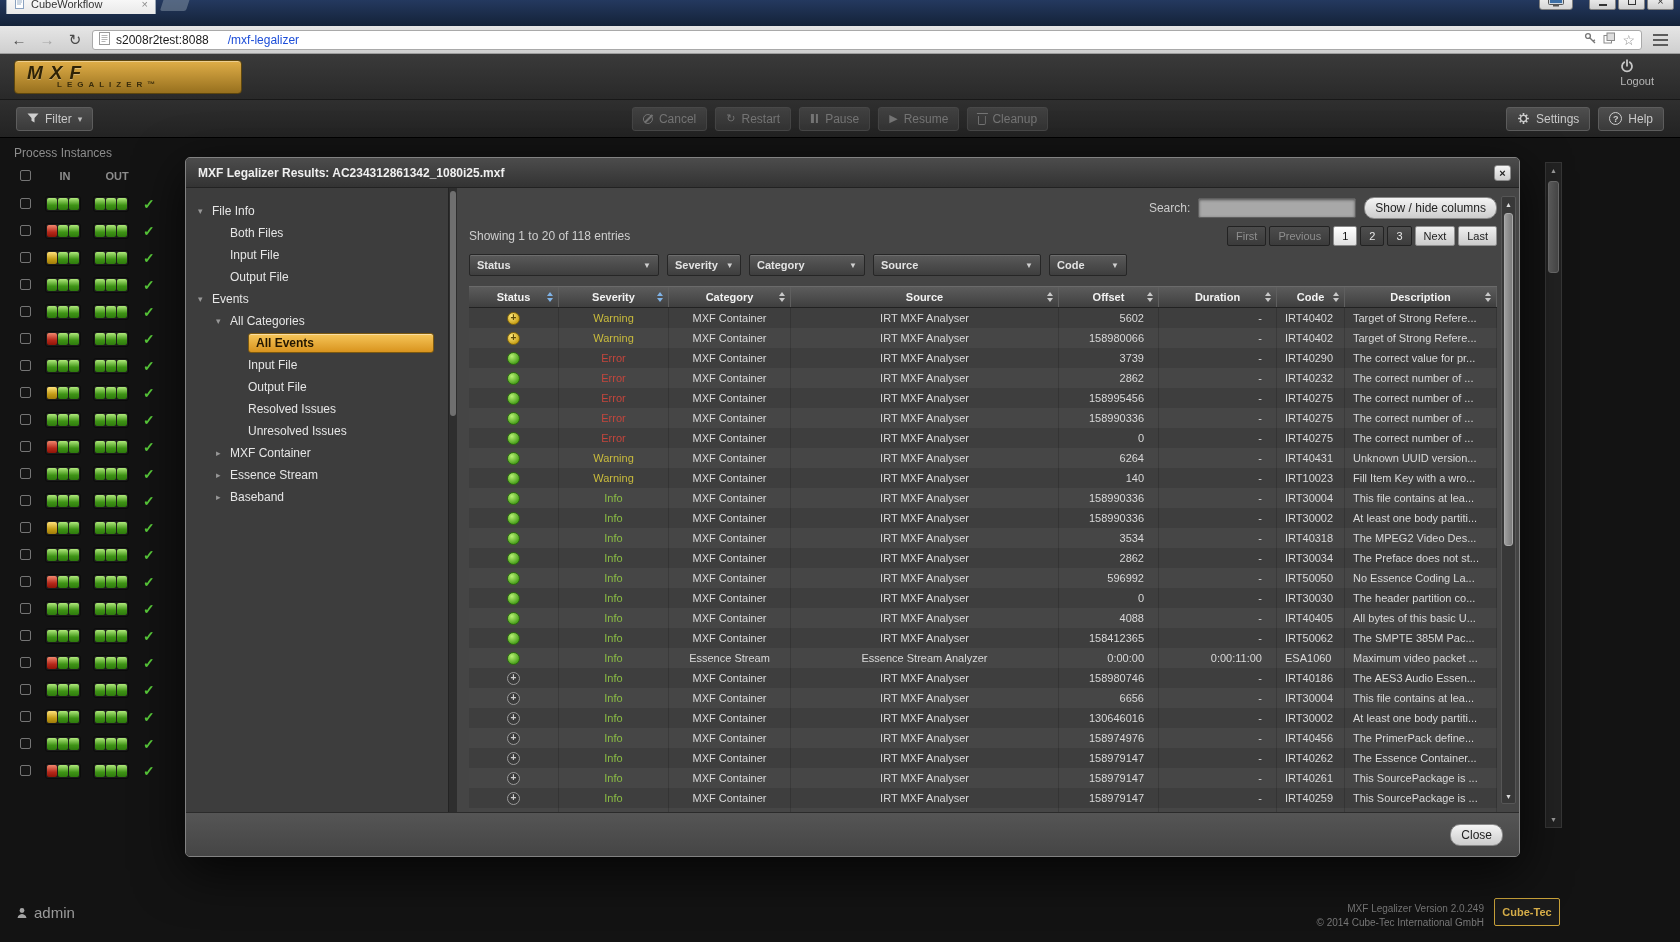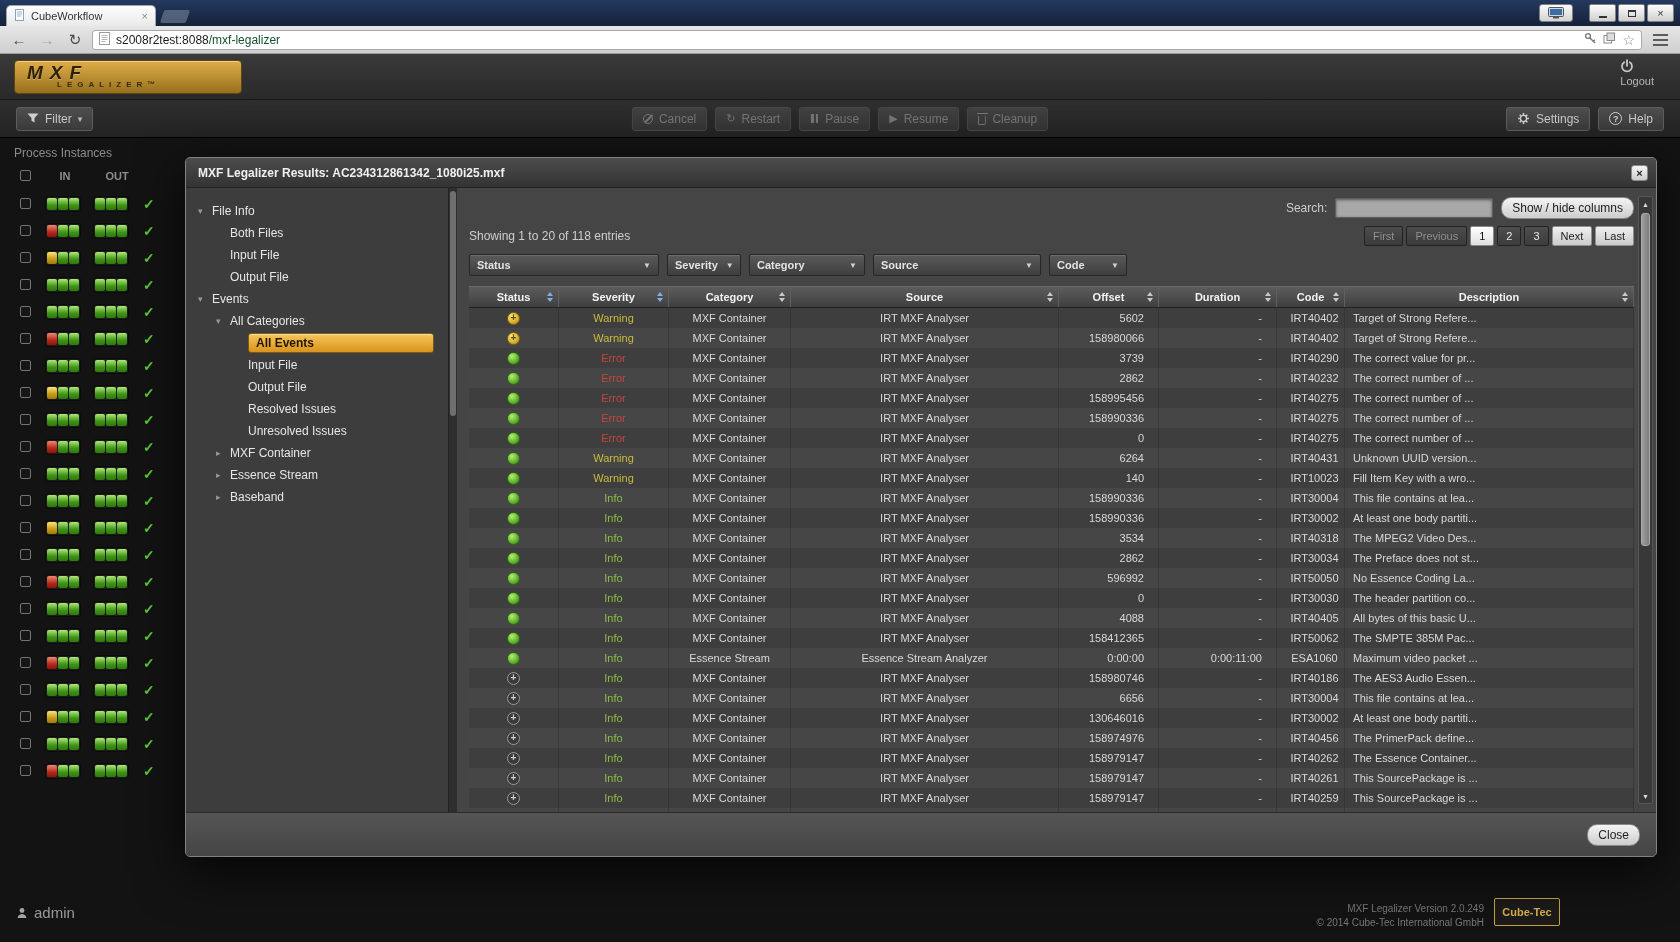--- a/index.html
+++ b/index.html
@@ -1,37 +1,37 @@
 <!DOCTYPE html>
 <html><head>
 <meta charset="utf-8">
 <style>
   html,body{margin:0;padding:0;background:#000;}
   *{box-sizing:border-box;}
   .screen{position:relative;width:1680px;height:942px;overflow:hidden;background:#131313;font-family:"Liberation Sans",sans-serif;}
 
   
-  .titlebar{height:26px;background:linear-gradient(#24395f,#142238);display:flex;align-items:flex-end;padding:0 6px;position:relative;}
+  .titlebar{height:26px;background:linear-gradient(#24395f,#142238);display:flex;align-items:flex-end;padding:12px 6px;position:relative;}
   .tab{height:21px;width:150px;background:linear-gradient(#fdfdfd,#e9e9e9);border-radius:5px 5px 0 0;border:1px solid #9aa7b5;border-bottom:none;display:flex;align-items:center;gap:5px;padding:0 7px;font-size:11px;color:#333;}
   .tab-label{flex:1;overflow:hidden;white-space:nowrap;}
   .tab-close{color:#8a8a8a;font-size:11px;cursor:default;}
   .newtab{width:26px;height:13px;background:#7d8ea1;opacity:.55;margin:0 0 3px 6px;border-radius:2px;transform:skewX(-18deg);}
   .tb-spacer{flex:1;}
   .winextra{width:34px;height:18px;margin-bottom:4px;margin-right:16px;background:linear-gradient(#fbfbfb,#d4d4d4);border:1px solid #7f7f7f;border-radius:3px;display:flex;align-items:center;justify-content:center;}
   .winbtns{display:flex;gap:2px;margin-bottom:4px;}
   .winbtn{width:27px;height:18px;background:linear-gradient(#fcfcfc,#cfcfcf);border:1px solid #808080;border-radius:2px;display:flex;align-items:center;justify-content:center;color:#333;font-size:11px;line-height:1;}
   .glyph-min{width:8px;height:2px;background:#333;margin-top:7px;}
   .glyph-max{width:8px;height:7px;border:1px solid #333;border-top-width:2px;}
   .navbar{height:28px;background:linear-gradient(#e6e6e6,#cfcfcf);border-bottom:1px solid #9d9d9d;display:flex;align-items:center;padding:0 8px;gap:6px;}
   .nav-btn{width:22px;height:20px;display:flex;align-items:center;justify-content:center;font-size:15px;color:#4a4a4a;border-radius:3px;}
   .nav-btn.dis{color:#a5a5a5;}
   .addressbar{flex:1;height:20px;background:#fff;border:1px solid #a9a9a9;border-radius:3px;display:flex;align-items:center;padding:0 6px;gap:6px;}
   .url{flex:1;font-size:12px;color:#222;white-space:nowrap;overflow:hidden;}
   .url b{font-weight:normal;color:#1a1a1a;}
-  .url .path{color:#14532d;}
+  .url .path{color:#1d4ed8;margin-left:19px;}
   .addr-icons{display:flex;align-items:center;gap:6px;}
   .star{font-size:14px;color:#8a8a8a;line-height:1;}
   .menu-btn{width:24px;height:20px;display:flex;flex-direction:column;justify-content:center;gap:3px;align-items:center;}
   .menu-btn i{width:15px;height:2px;background:#5c5c5c;}
 
   
   .page{position:relative;height:888px;background:#131313;overflow:hidden;}
   .app-header{height:46px;background:linear-gradient(#3a3a3a,#292929);border-bottom:1px solid #181818;display:flex;align-items:center;padding:0 14px;position:relative;}
   .logo{width:228px;height:34px;border-radius:4px;background:linear-gradient(#e0ae48,#97701e);border:1px solid #5d460f;box-shadow:inset 0 1px 0 rgba(255,255,255,.4);display:flex;flex-direction:column;justify-content:center;padding:2px 12px;}
   .logo-main{font-size:19px;font-weight:bold;font-style:italic;letter-spacing:7px;color:#2e2206;line-height:15px;text-shadow:0 1px 0 rgba(255,255,255,.3);}
@@ -70,21 +70,21 @@
   .page-scroll .sa{position:absolute;left:0;right:0;height:15px;display:flex;align-items:center;justify-content:center;font-size:7px;color:#9a9a9a;}
   .sa.up{top:0;}.sa.dn{bottom:0;}
   .page-thumb{position:absolute;left:2px;right:2px;top:18px;height:92px;background:linear-gradient(90deg,#5f5f5f,#474747);border:1px solid #6b6b6b;border-radius:3px;}
 
   .footer{position:absolute;left:0;right:0;bottom:0;height:96px;}
   .user{position:absolute;left:16px;top:58px;display:flex;align-items:center;gap:6px;color:#9a9a9a;font-size:15px;}
   .version{position:absolute;right:196px;top:56px;text-align:right;color:#787878;font-size:10px;line-height:1.35;}
   .brand-logo{position:absolute;right:120px;top:52px;width:66px;height:28px;background:#1b1b1b;border:1px solid #c9a23a;border-radius:2px;display:flex;align-items:center;justify-content:center;color:#d9b04a;font-weight:bold;font-size:11px;}
 
   
-  .modal{position:absolute;left:185px;top:103px;width:1472px;height:700px;background:#454545;border:1px solid #828282;border-radius:5px;box-shadow:0 14px 50px rgba(0,0,0,.75);z-index:50;display:flex;flex-direction:column;}
+  .modal{position:absolute;left:185px;top:103px;width:1335px;height:700px;background:#454545;border:1px solid #828282;border-radius:5px;box-shadow:0 14px 50px rgba(0,0,0,.75);z-index:50;display:flex;flex-direction:column;}
   .modal-title{height:30px;background:linear-gradient(#4c4c4c,#333);border-bottom:1px solid #222;border-radius:4px 4px 0 0;display:flex;align-items:center;justify-content:space-between;padding:0 8px 0 12px;color:#f0f0f0;font-size:12px;font-weight:bold;}
   .modal-close{width:17px;height:16px;background:linear-gradient(#f4f4f4,#cdcdcd);border:1px solid #8a8a8a;border-radius:3px;color:#222;font-size:11px;font-weight:bold;display:flex;align-items:center;justify-content:center;}
   .modal-body{flex:1;display:flex;min-height:0;}
   .tree{width:262px;background:#3d3d3d;padding-top:12px;overflow:hidden;}
   .titem{display:flex;align-items:center;height:22px;font-size:12px;color:#e6e6e6;padding-right:10px;}
   .lvl0{padding-left:12px;}.lvl1{padding-left:30px;}.lvl2{padding-left:48px;}
   .tw{width:14px;color:#989898;font-size:9px;flex:none;}
   .tl{padding:2px 0;white-space:nowrap;}
   .titem.sel .tl{background:linear-gradient(#f6c65a,#d9941e);color:#241700;font-weight:bold;border:1px solid #7d5a10;border-radius:3px;padding:2px 7px;flex:1;box-shadow:inset 0 1px 0 rgba(255,255,255,.45);}
   .titem.sel{padding-right:14px;}
@@ -110,21 +110,21 @@
   .sort{position:absolute;right:4px;top:50%;transform:translateY(-50%);width:7px;height:10px;}
   .sort::before{content:"";position:absolute;top:0;left:0;border-left:3.5px solid transparent;border-right:3.5px solid transparent;border-bottom:4px solid #c9c9c9;}
   .sort::after{content:"";position:absolute;bottom:0;left:0;border-left:3.5px solid transparent;border-right:3.5px solid transparent;border-top:4px solid #c9c9c9;}
   .sort.blue::before{border-bottom-color:#7fb2e5;}
   .sort.blue::after{border-top-color:#7fb2e5;}
   .grid-body{flex:1;overflow:hidden;}
   .grow{display:grid;grid-template-columns:var(--cols);height:20px;line-height:20px;font-size:11px;color:#d9d9d9;background:#3e3e3e;}
   .grow.alt{background:#464646;}
   .gc{overflow:hidden;white-space:nowrap;text-overflow:ellipsis;text-align:center;border-right:1px solid rgba(0,0,0,.15);}
   .gc.num{text-align:right;padding-right:14px;}
-  .gc.c6{text-align:center;padding-left:8px;}
+  .gc.c6{text-align:left;padding-left:8px;}
   .gc.c7{text-align:left;padding-left:8px;}
   .gc.c0{display:flex;align-items:center;justify-content:center;}
   .sic{width:13px;height:13px;border-radius:50%;display:inline-flex;align-items:center;justify-content:center;font-size:10px;font-weight:bold;line-height:1;}
   .sic.ok{background:radial-gradient(circle at 35% 30%,#b6ef72,#49a01b 75%);border:1px solid #2c6b0e;}
   .sic.warn{background:radial-gradient(circle at 35% 30%,#ffe87d,#c9a117 75%);border:1px solid #85690b;color:#5d4a06;}
   .sic.plus{background:#3a3a3a;border:1px solid #9a9a9a;color:#cfcfcf;}
   .res-scroll{position:absolute;top:8px;right:3px;bottom:8px;width:15px;background:#383838;border:1px solid #565656;border-radius:2px;}
   .res-scroll .sa2{position:absolute;left:0;right:0;height:14px;display:flex;align-items:center;justify-content:center;font-size:7px;color:#ddd;}
   .sa2.up{top:0;}.sa2.dn{bottom:0;}
   .res-thumb{position:absolute;left:2px;right:2px;top:16px;height:55%;background:linear-gradient(90deg,#9e9e9e,#7b7b7b);border:1px solid #ababab;border-radius:3px;}

